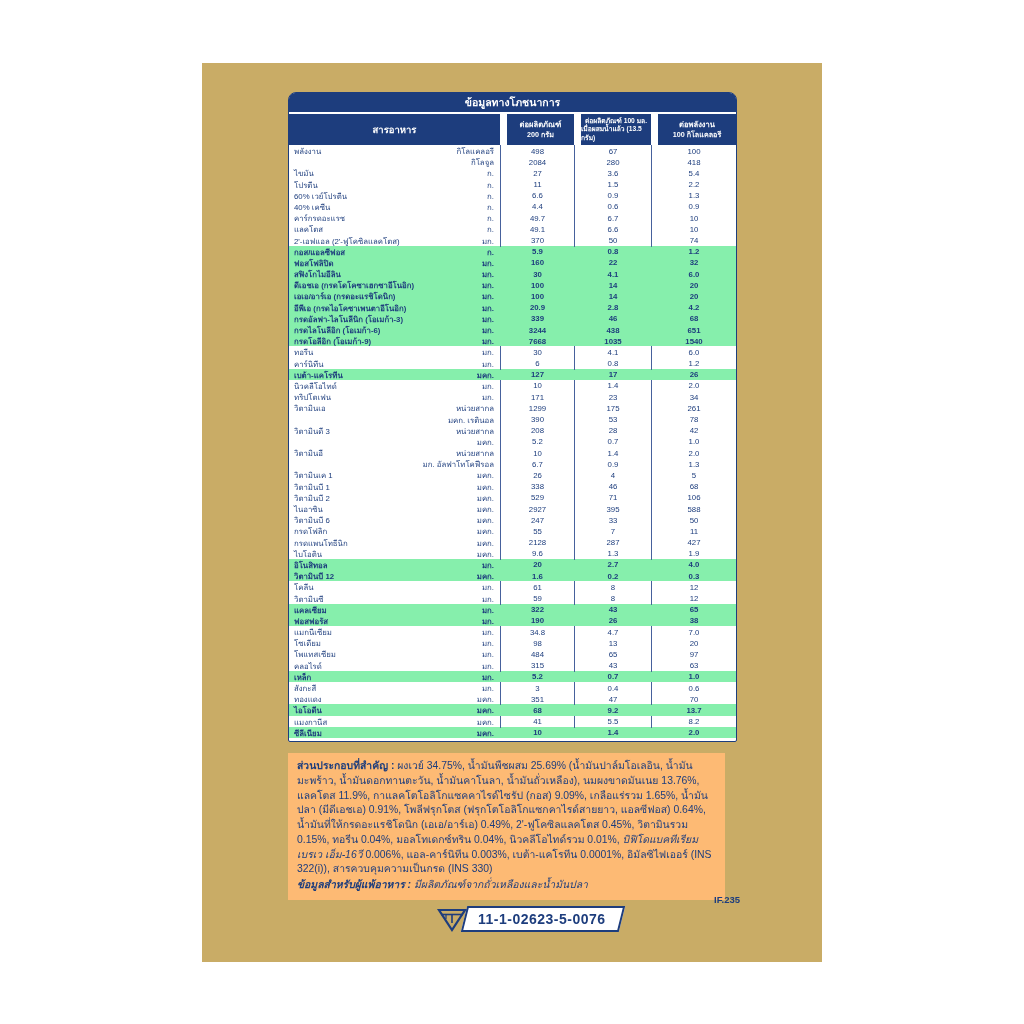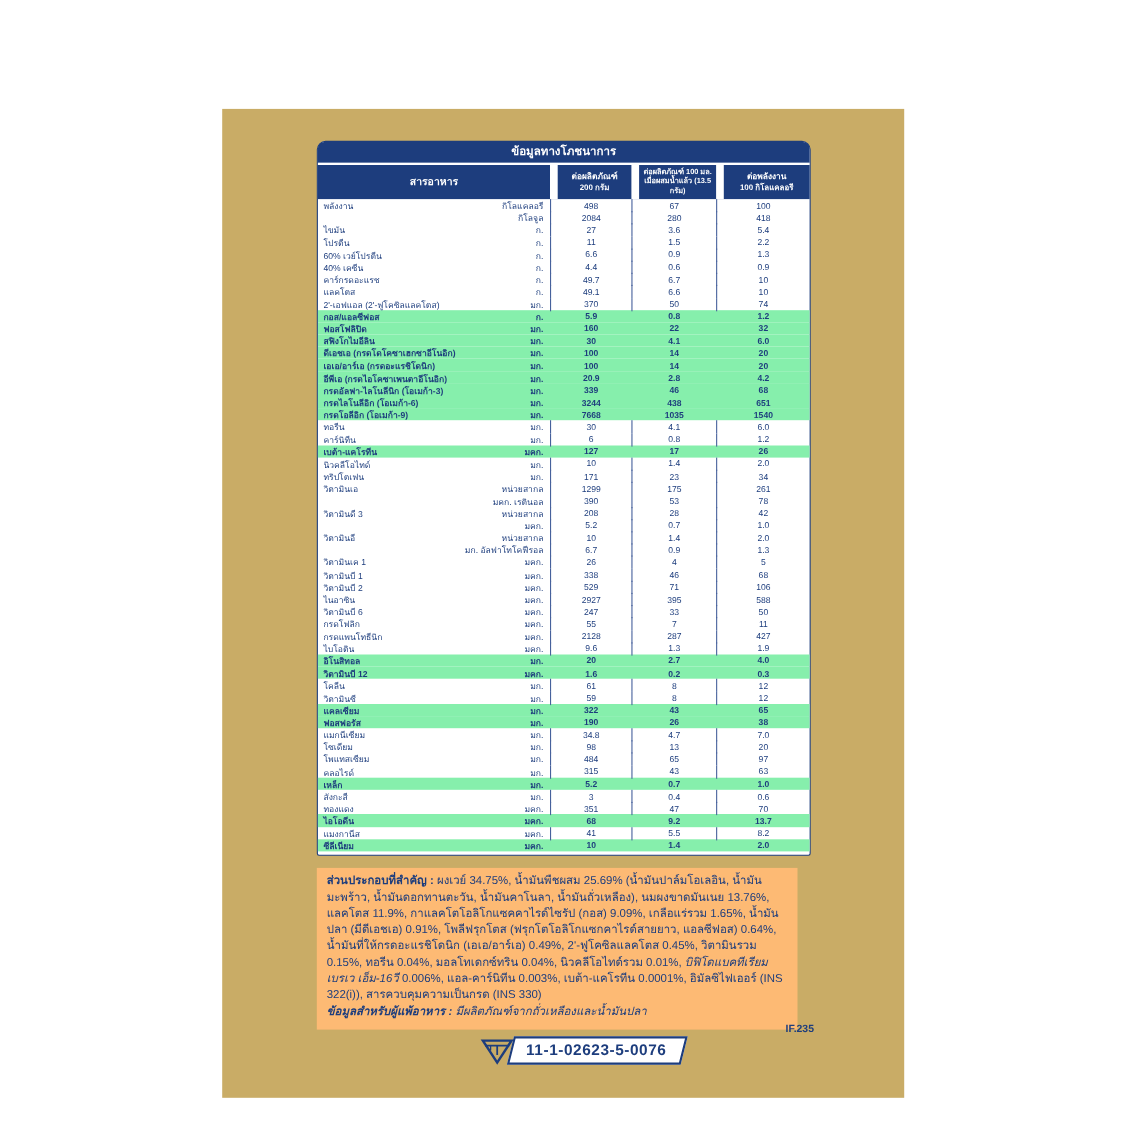--- a/index.html
+++ b/index.html
@@ -1,32 +1,32 @@
 <!DOCTYPE html>
 <html><head>
 <meta charset="utf-8">
 <style>
   * { margin:0; padding:0; box-sizing:border-box; }
   html,body { width:1024px; height:1024px; background:#ffffff; overflow:hidden;
     font-family:"Liberation Sans","DejaVu Sans",sans-serif; }
-  .stage { position:relative; width:1024px; height:728px; background:#ffffff;margin-top:36px; }
+  .stage { position:relative; width:1024px; height:728px; background:#ffffff; }
 
   .sheet { position:absolute; left:202px; top:63px; width:620px; height:899px;
     background:#c9ac66; }
 
   
   .table-panel { position:absolute; left:288px; top:92px; width:449px;
     background:#ffffff; border:1px solid #1d3d7d; border-radius:8px 8px 2px 2px; }
   .table-title { background:#1d3d7d; color:#ffffff; font-weight:bold;
     font-size:10.5px; text-align:center; height:19px; line-height:19px;
     border-radius:6px 6px 0 0; }
   .thead { display:grid; grid-template-columns:211px 74px 77px 1fr;
     background:#1d3d7d; border-top:2px solid #ffffff; height:33px; }
   .th { color:#ffffff; display:flex; flex-direction:column; justify-content:center;
-    align-items:center; text-align:center; font-weight:bold; font-size:7.6px;
+    align-items:center; text-align:left; font-weight:bold; font-size:7.6px;
     line-height:1.25; }
   .th + .th { border-left:7px solid #ffffff; }
   .th-nutrient { font-size:9.5px; }
   .th .l2 { font-size:7.2px; font-weight:bold; }
   .th.small .l1, .th.small .l2 { font-size:6.7px; }
 
   .tbody { padding-bottom:3px; }
   .row { display:grid; grid-template-columns:130px 81px 74px 77px 1fr;
     height:11.2px; align-items:stretch; color:#1d3d7d; font-size:7.8px; }
   .row.hl { background:#86efac;font-weight:bold; }

